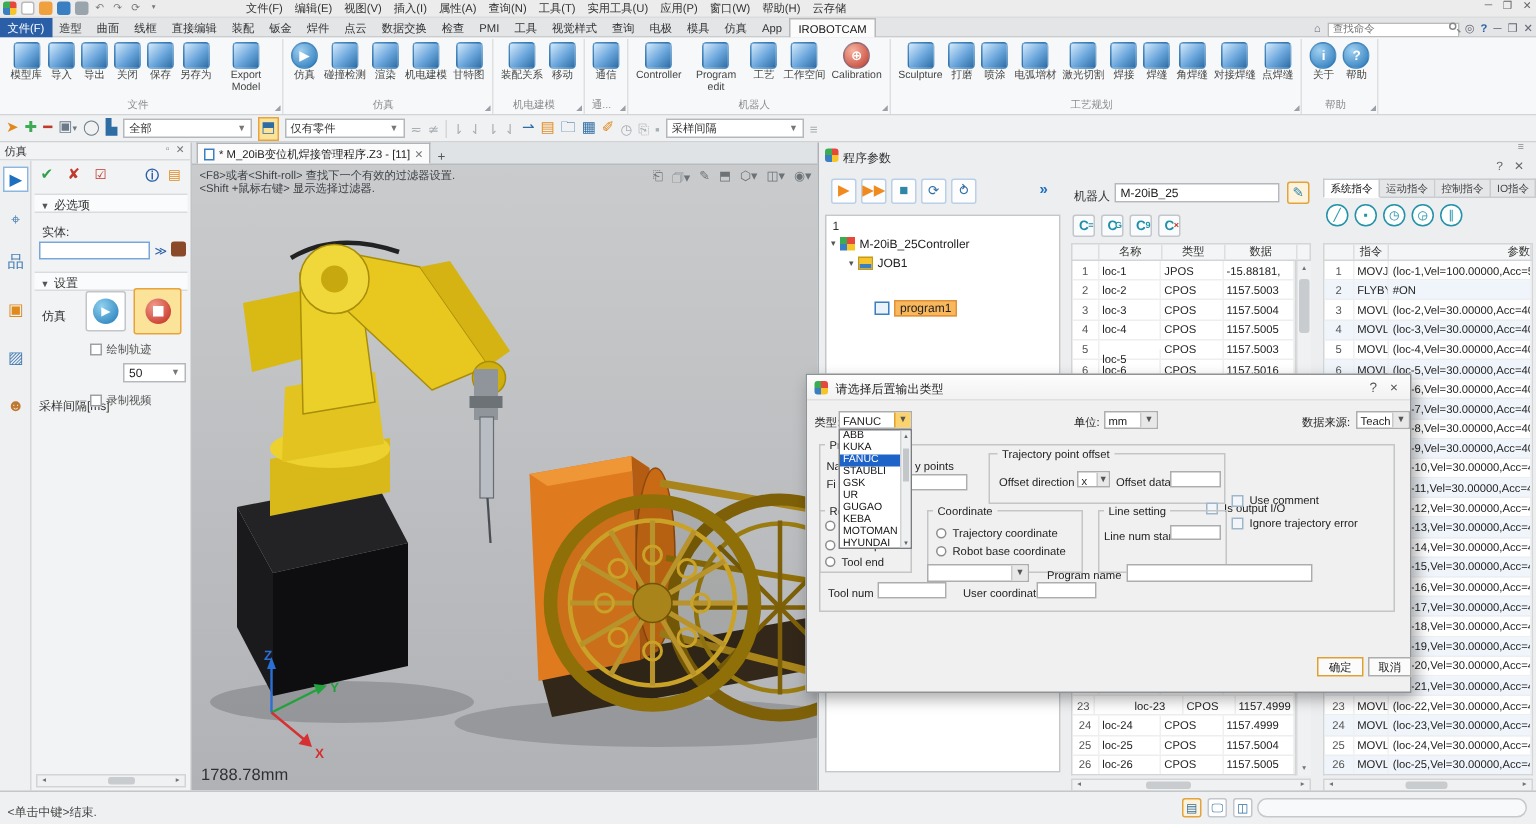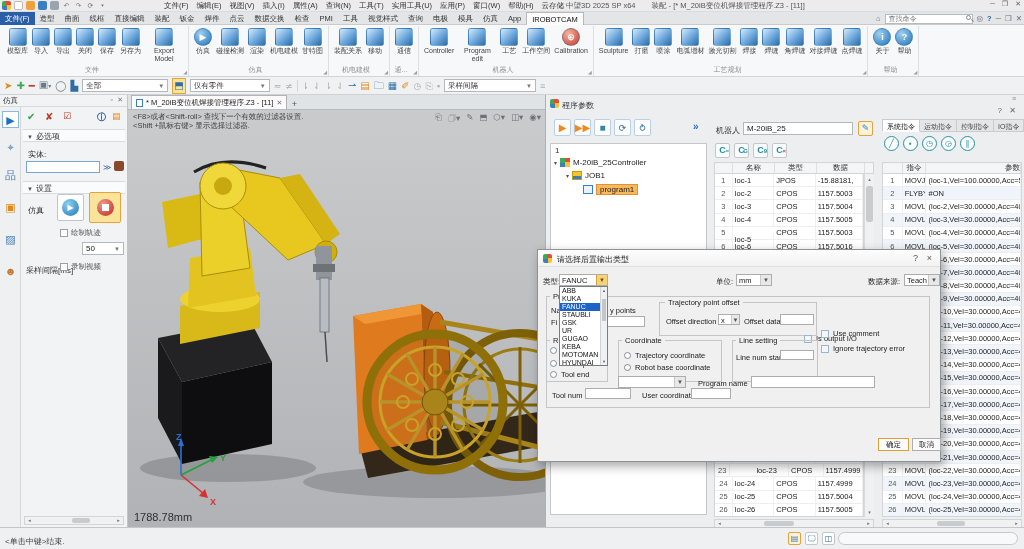--- a/index.html
+++ b/index.html
@@ -210,24 +210,20 @@
         <span class="menu-item">插入(I)</span>
         <span class="menu-item">属性(A)</span>
         <span class="menu-item">查询(N)</span>
         <span class="menu-item">工具(T)</span>
         <span class="menu-item">实用工具(U)</span>
         <span class="menu-item">应用(P)</span>
         <span class="menu-item">窗口(W)</span>
         <span class="menu-item">帮助(H)</span>
         <span class="menu-item">云存储</span>
       </div>
-    <div id="win-title">
-      <span>中望3D 2025 SP x64</span>
-      <span>装配 - [* M_20iB变位机焊接管理程序.Z3 - [11]]</span>
-    </div>
     <div id="win-btns">
       <span>─</span>
       <span>❐</span>
       <span>✕</span>
     </div>
   </div>
 
   <div id="tabrow">
     <div id="ribbon-tabs">
         <span class="rtab blue">文件(F)</span>
@@ -684,21 +680,21 @@
         <div class="tree-row" style="left:3px;top:14px;">
           <span class="tree-car">▾</span>
           <span class="tree-ic ctrl"></span>
           <span>M-20iB_25Controller</span>
         </div>
         <div class="tree-row" style="left:15px;top:27px;">
           <span class="tree-car">▾</span>
           <span class="tree-ic job"></span>
           <span>JOB1</span>
         </div>
-        <div class="tree-row" style="left:32px;top:40px;">
+        <div class="tree-row" style="left:32px;top:56px;">
           <span class="tree-ic prog"></span>
           <span class="tree-sel">program1</span>
         </div>
       </div>
 
       <span id="robot-label">机器人</span>
       <input id="robot-field" readonly="" value="M-20iB_25" style="">
       <span id="robot-edit">✎</span>
       <div id="loc-icons">
         <span class="loc-ic">C<i>=</i></span>

